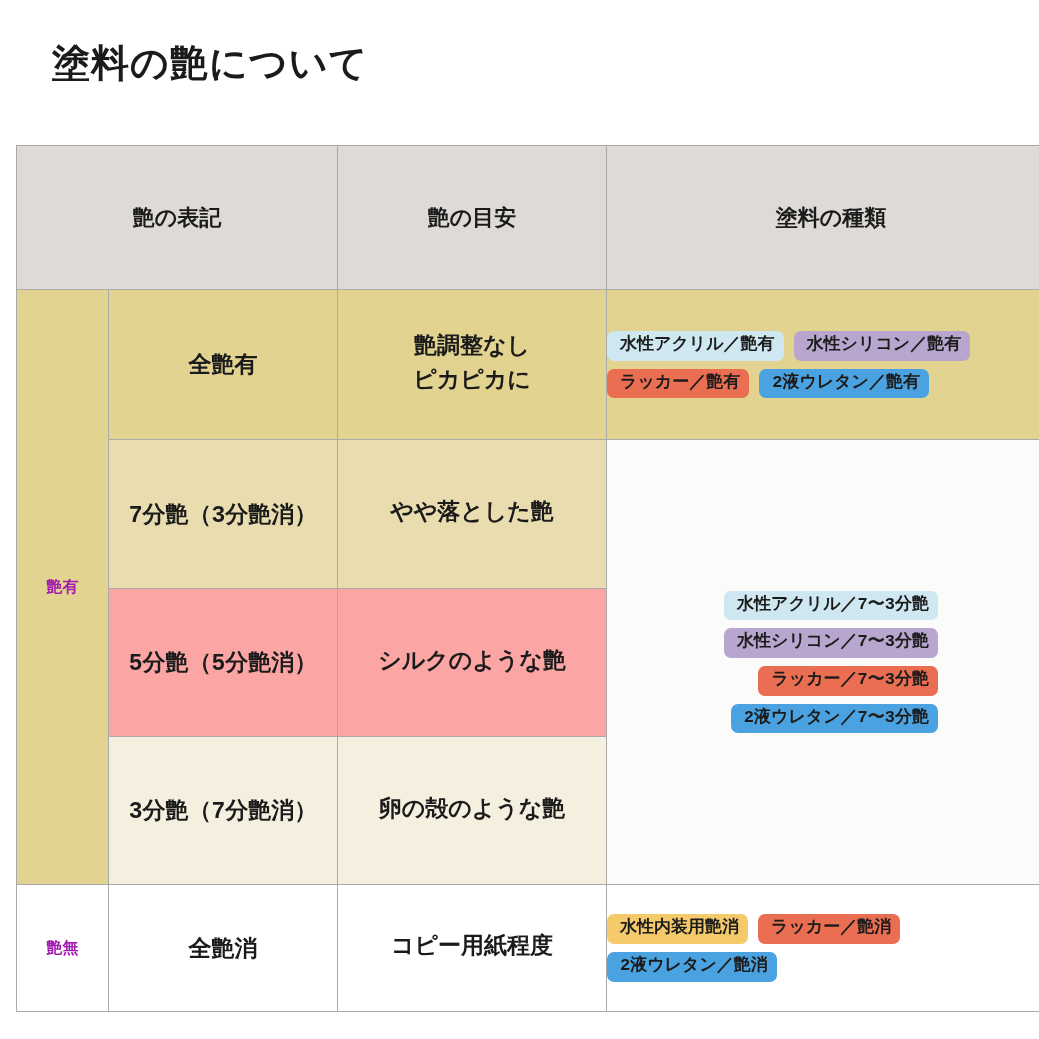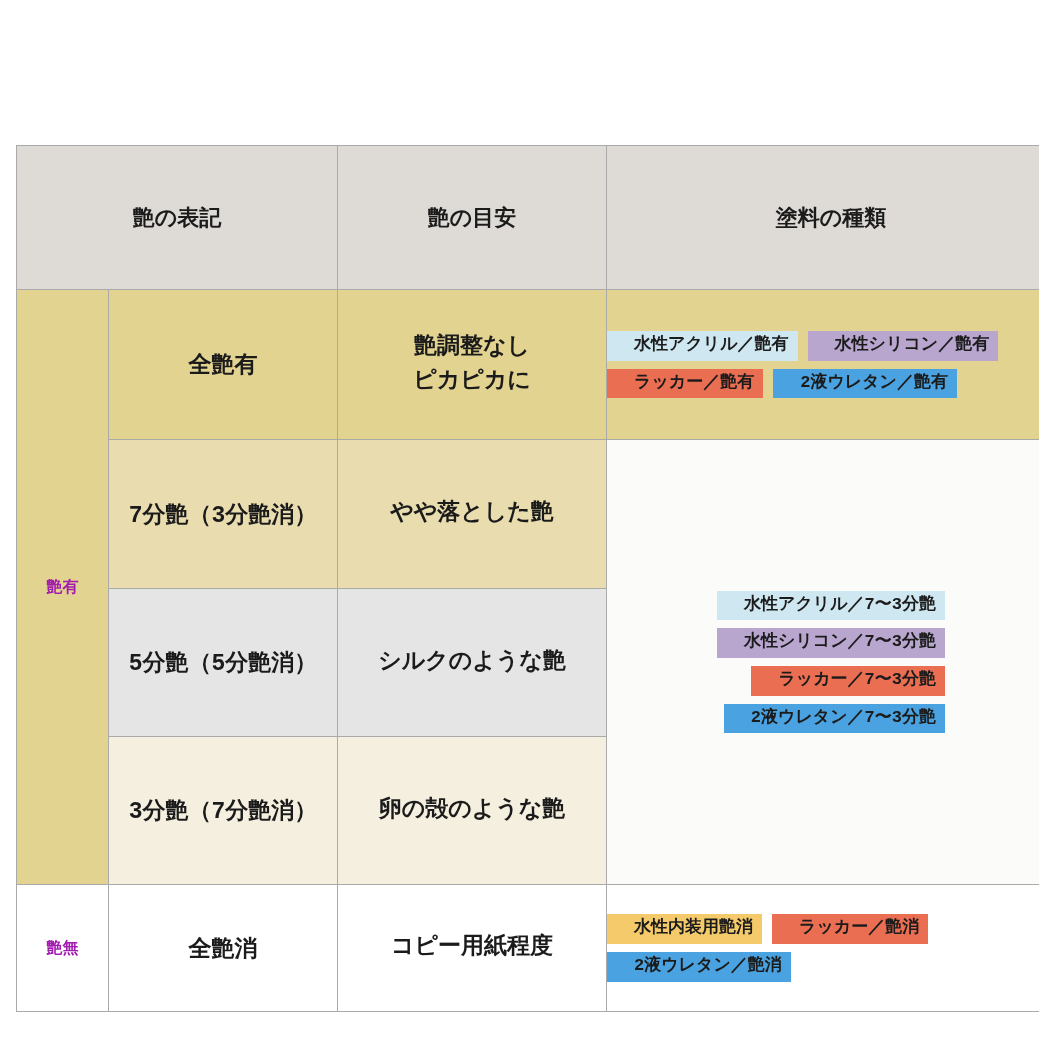--- a/index.html
+++ b/index.html
@@ -73,21 +73,21 @@
   .cellguide {
     font-size: 23px;
     font-weight: bold;
     color: #1b1b1b;
     line-height: 1.45;
   }
 
   
   .r1 td { background: #e3d391; }
   .r2 td { background: #e9ddb0; }
-  .r3 td { background: #e5e5e5; }
+  .r3 td { background: #fca5a5; }
   .r4 td { background: #f4efdf; }
   .r5 td { background: #ffffff; }
 
   .r1 { height: 150px; }
   .r2 { height: 149px; }
   .r3 { height: 148px; }
   .r4 { height: 148px; }
   .r5 { height: 127px; }
 
   td.kinds {
@@ -101,22 +101,22 @@
   .r5 td.kinds { background: #ffffff; text-align: center; }
 
   .tagwrap {
     display: flex;
     flex-wrap: wrap;
     gap: 8px 10px;
     align-content: center;
   }
   .tag {
     display: inline-block;
-    border-radius: 0;
-    padding: 5px 9px 6px 27px;
+    border-radius: 7px;
+    padding: 5px 9px 6px 13px;
     font-size: 17px;
     font-weight: bold;
     color: #1b1b1b;
     white-space: nowrap;
     line-height: 1.1;
   }
   .tag.acrylic  { background: #cfe7f0; }
   .tag.silicone { background: #b8a6cf; }
   .tag.lacquer  { background: #ea6e52; }
   .tag.urethane { background: #4aa3e0; }
@@ -130,20 +130,21 @@
   }
   .spanned-label {
     position: relative;
   }
 </style>
 </head>
 <body>
 
 <div class="page">
 
+  <div class="title">塗料の艶について</div>
 
   <table class="gloss-table">
     <colgroup>
       <col class="c-label">
       <col class="c-name">
       <col class="c-guide">
       <col class="c-kinds">
     </colgroup>
     <thead>
       <tr>

